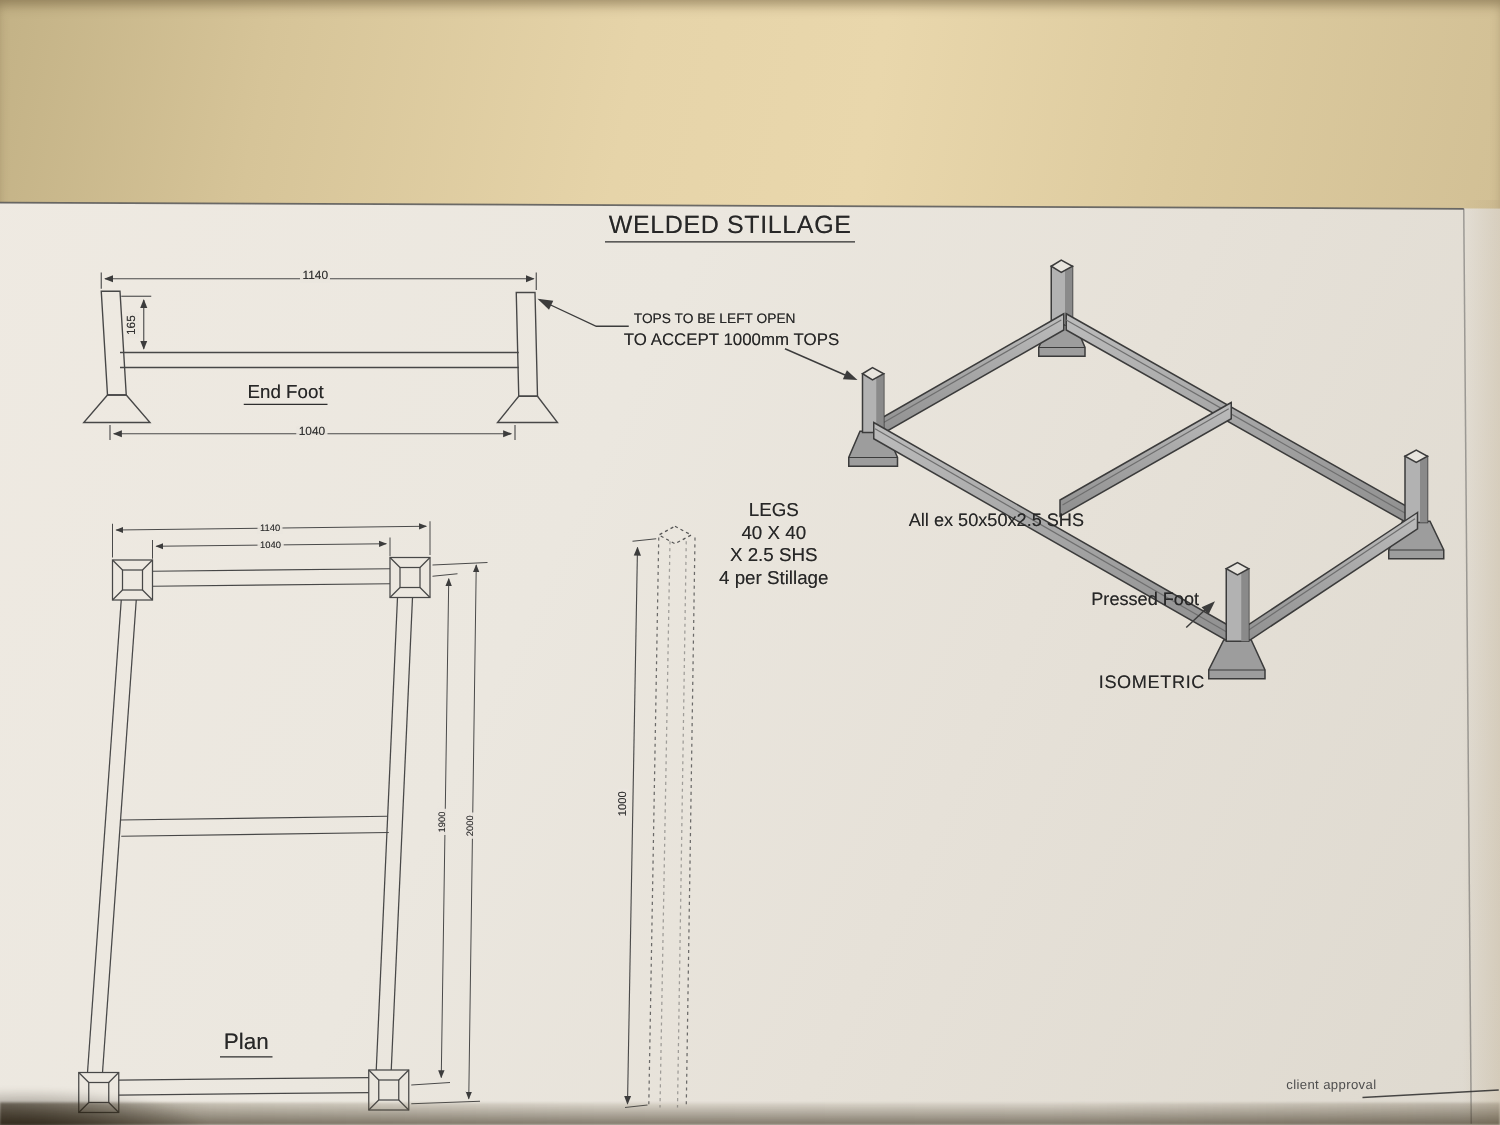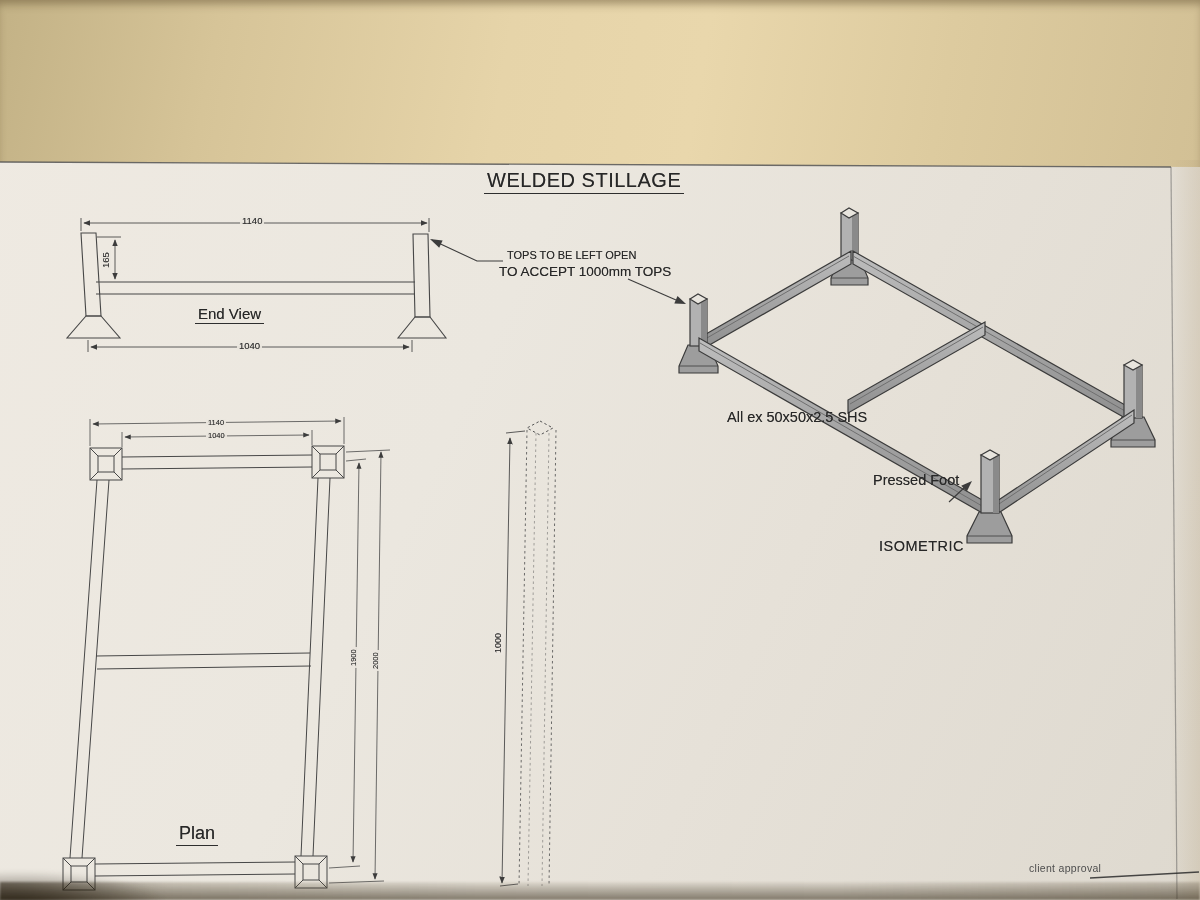--- a/index.html
+++ b/index.html
@@ -205,24 +205,30 @@
     <g>
       <line x1="1090" y1="878" x2="1199" y2="872" stroke="#2c2c2c" stroke-width="1.4" opacity=".85"></line>
     </g>
   </svg>
 
   <div class="lbl underlined" style="left:484px;top:169px;font-size:20px;letter-spacing:.5px;">WELDED STILLAGE</div>
 
   <div class="lbl" style="left:507px;top:249px;font-size:11px;">TOPS TO BE LEFT OPEN</div>
   <div class="lbl" style="left:499px;top:264px;font-size:13.5px;">TO ACCEPT 1000mm TOPS</div>
 
-  <div class="lbl underlined" style="left:195px;top:305px;font-size:15px;border-bottom-width:1px;">End View</div>
+  <div class="lbl underlined" style="left:195px;top:305px;font-size:15px;border-bottom-width:1px;">End Foot</div>
 
   <div class="lbl underlined" style="left:176px;top:823px;font-size:18px;border-bottom-width:1px;">Plan</div>
 
+  <div class="lbl center" style="left:563px;top:400px;width:112px;font-size:15px;line-height:18px;">
+    <div>LEGS</div>
+    <div>40 X 40</div>
+    <div>X 2.5 SHS</div>
+    <div>4 per Stillage</div>
+  </div>
 
   <div class="lbl" style="left:727px;top:409px;font-size:14.5px;">All ex 50x50x2.5 SHS</div>
   <div class="lbl" style="left:873px;top:472px;font-size:14.5px;">Pressed Foot</div>
   <div class="lbl" style="left:879px;top:538px;font-size:14.5px;letter-spacing:.5px;">ISOMETRIC</div>
 
   <div class="lbl" style="left:1029px;top:862px;font-size:10.5px;color:#4e4e4e;letter-spacing:.3px;text-shadow:none;text-align:center;">client approval</div>
 
   <div class="dim" style="left:240px;top:216px;">1140</div>
   <div class="dim rot" style="left:101px;top:270px;">165</div>
   <div class="dim" style="left:237px;top:341px;">1040</div>

